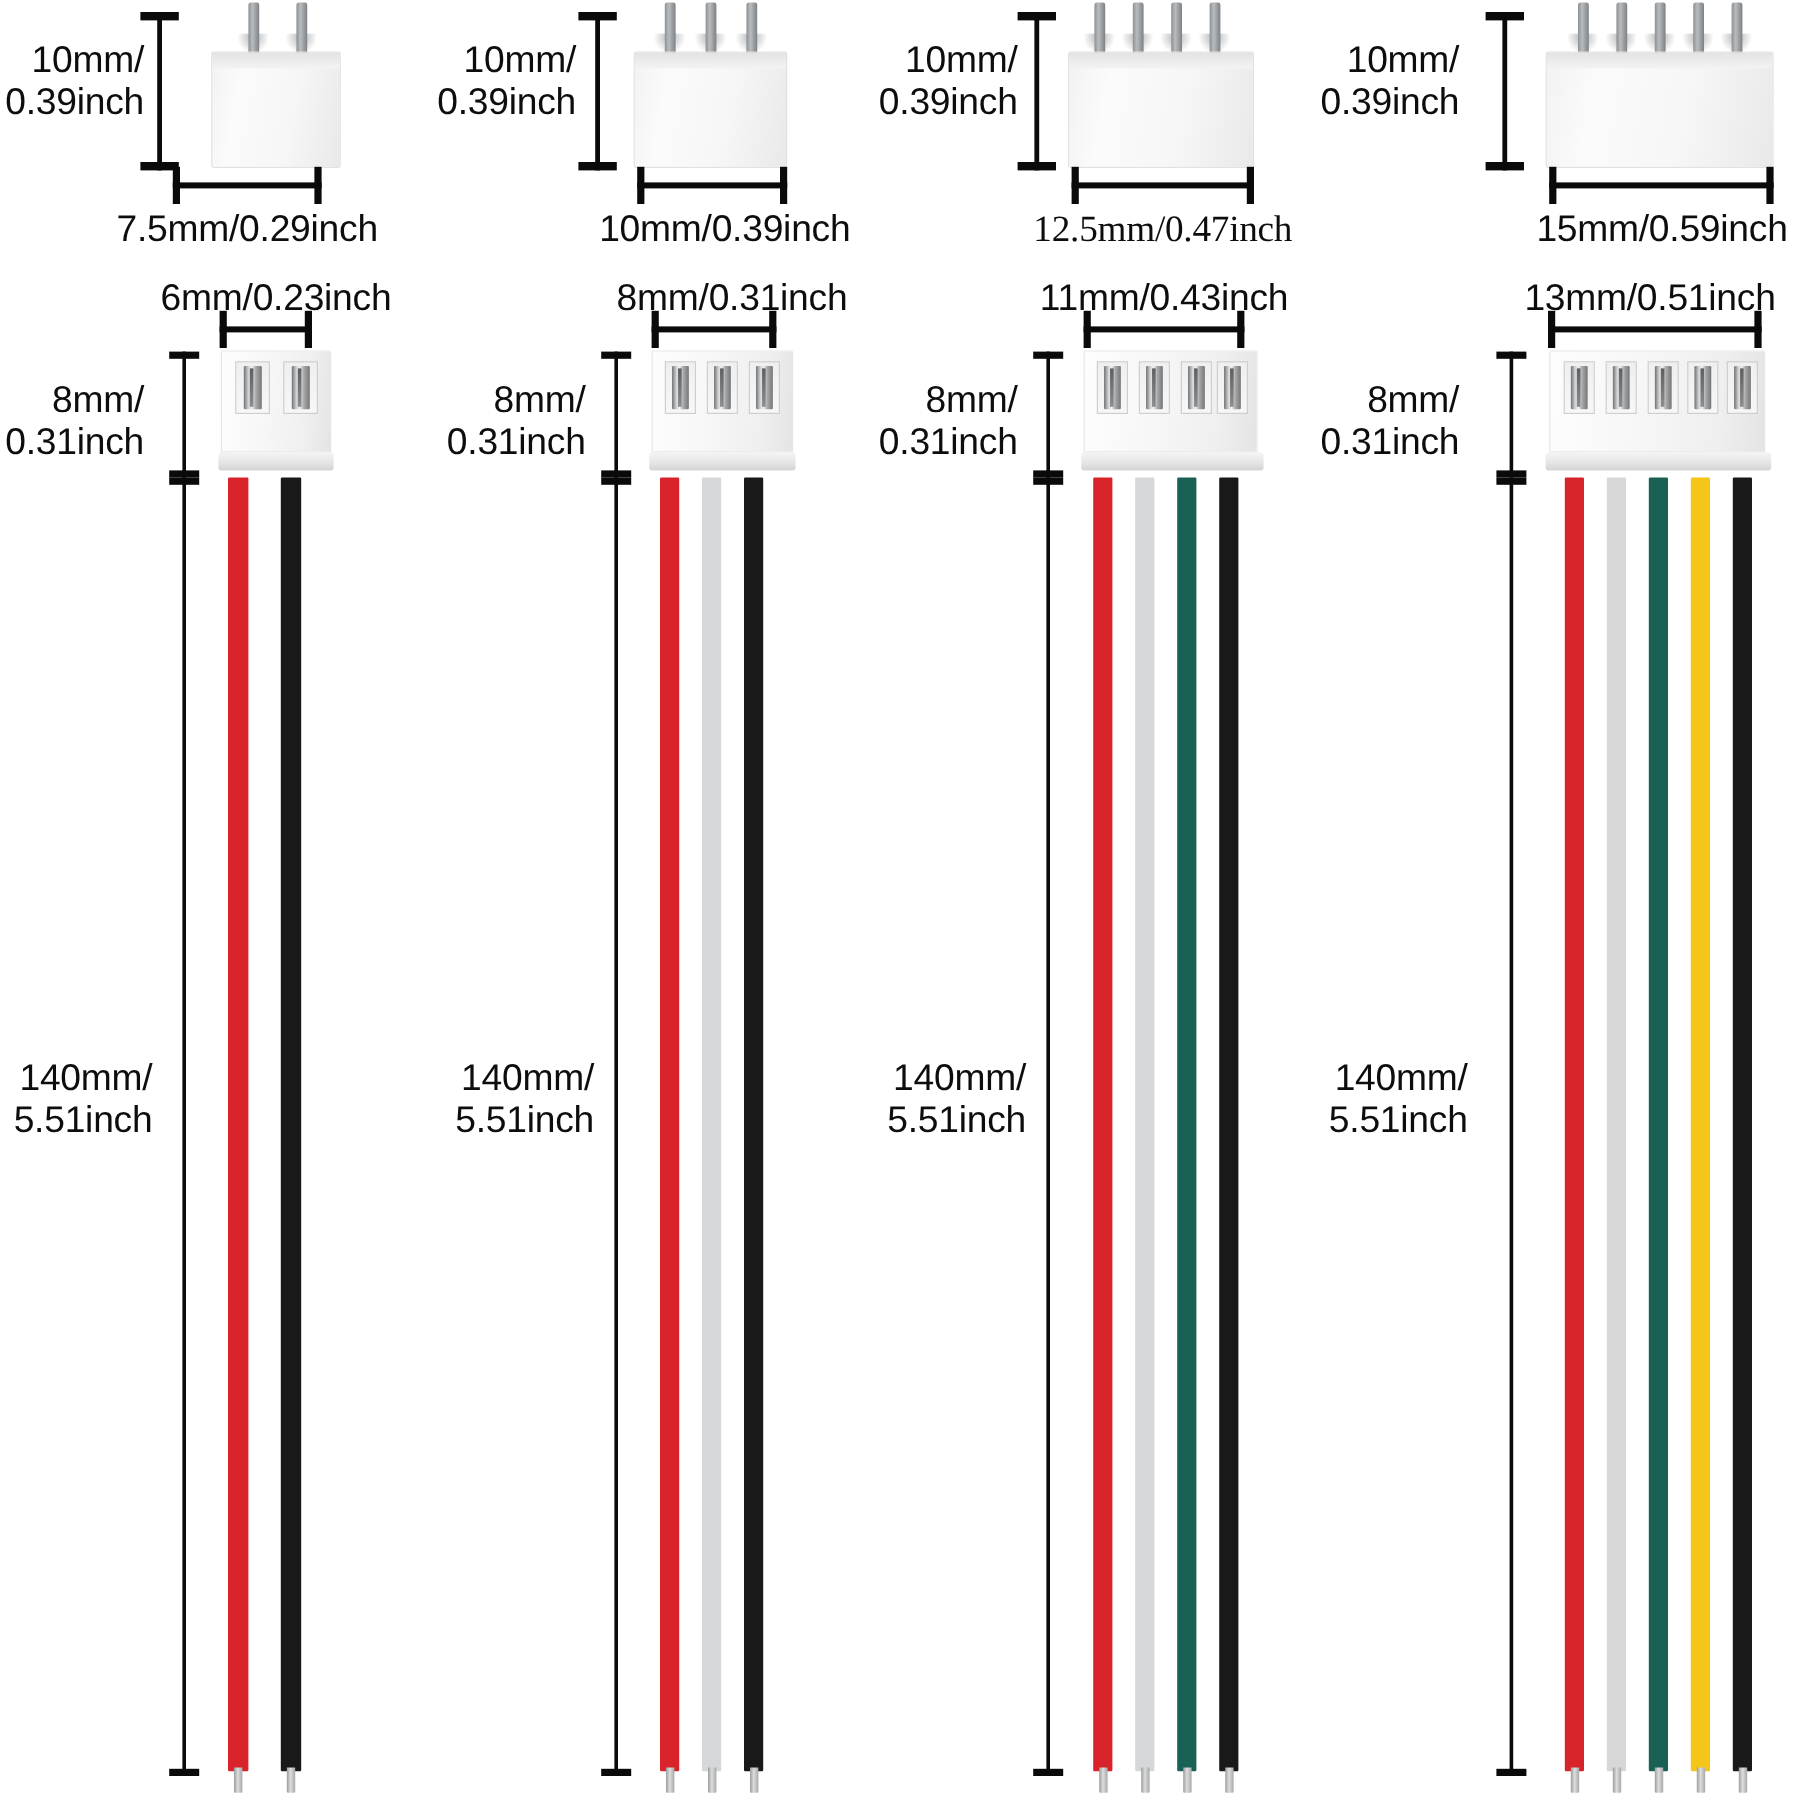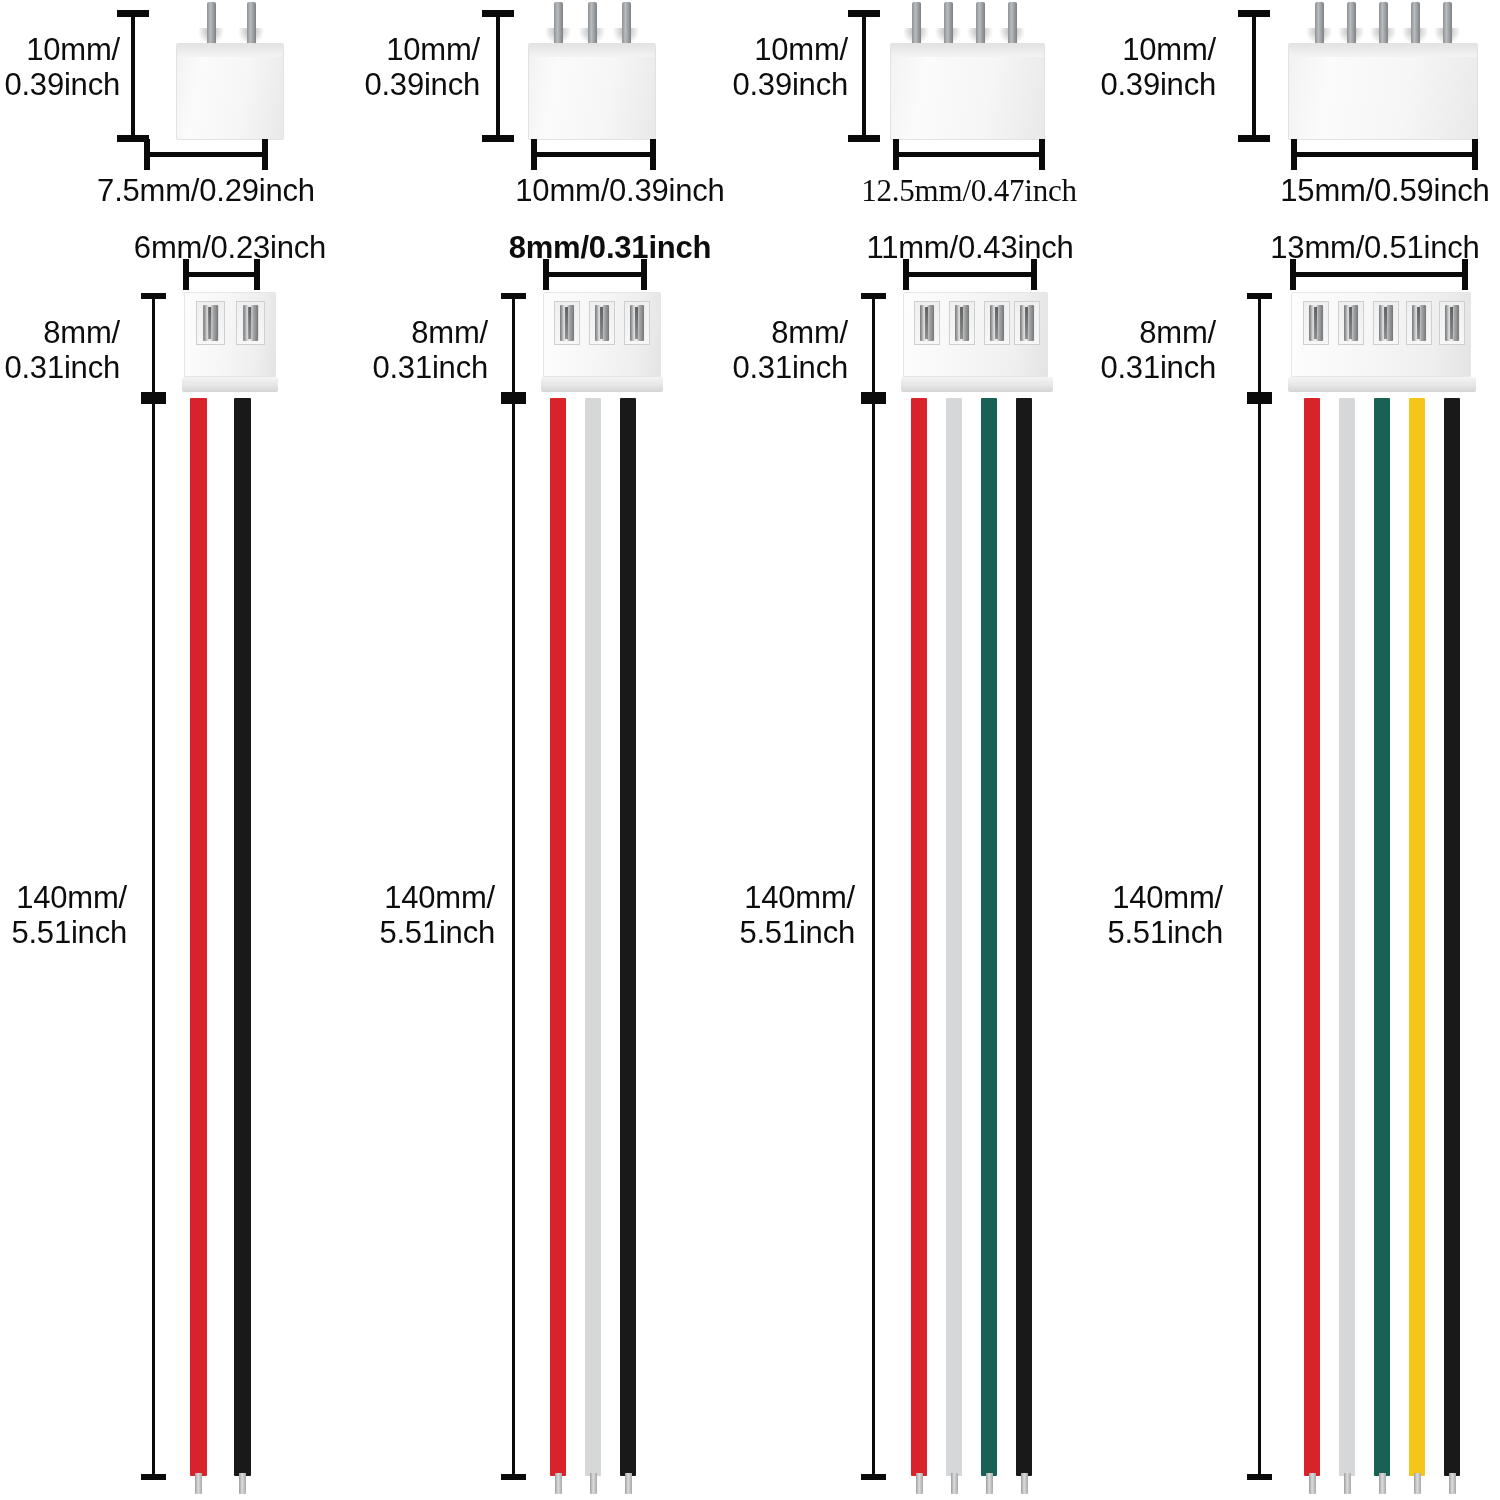--- a/index.html
+++ b/index.html
@@ -194,21 +194,21 @@
       <div class="pin-shadow" style="left:17px; top:28px;"></div>
       <div class="pin-shadow" style="left:51px; top:28px;"></div>
       <div class="pin-shadow" style="left:85px; top:28px;"></div>
       <div class="pin" style="left:26px; top:2px; height:50px;"></div>
       <div class="pin" style="left:60px; top:2px; height:50px;"></div>
       <div class="pin" style="left:94px; top:2px; height:50px;"></div>
       <div class="header-body" style="height:97px;"></div>
     </div>
 
     <div class="hdim" style="left:531px; top:152px; width:125px;"></div>
-    <div class="dim-text center" style="left:490px; top:173px; width:260px;">10mm/0.39inch</div>
+    <div class="dim-text center" style="left:474px; top:173px; width:260px;">10mm/0.39inch</div>
   </div>
 
   <div class="abs">
     <div class="dim-text right" style="left:730px; top:32px; width:118px;">10mm/
 0.39inch</div>
     <div class="vdim" style="left:862px; top:10px; height:132px;"></div>
 
     <div class="header-part" style="left:890px; top:0px; width:155px; height:140px;">
       <div class="pin-shadow" style="left:13px; top:28px;"></div>
       <div class="pin-shadow" style="left:45px; top:28px;"></div>
@@ -272,21 +272,21 @@
 
     <div class="wire" style="left:234px; top:398px; width:17px; height:1078px; background:#191919;"></div>
     <div class="wire-tip" style="left:239px; top:1473px; height:21px;"></div>
 
     <div class="vdim thin" style="left:152px; top:398px; height:1082px;"></div>
     <div class="dim-text right" style="left:2px; top:880px; width:125px;">140mm/
 5.51inch</div>
   </div>
 
   <div class="abs">
-    <div class="dim-text center" style="left:480px; top:230px; width:260px;font-weight:bold;">8mm/0.31inch</div>
+    <div class="dim-text center" style="left:480px; top:230px; width:260px;">8mm/0.31inch</div>
     <div class="hdim" style="left:543px; top:272px; width:104px;"></div>
 
     <div class="dim-text right" style="left:370px; top:315px; width:118px;">8mm/
 0.31inch</div>
     <div class="vdim thin" style="left:512px; top:293px; height:105px;"></div>
 
     <div class="plug" style="left:541px; top:292px; width:122px; height:106px;">
       <div class="plug-body" style="left:2px; top:0; width:118px; height:85px;"></div>
       <div class="window" style="left:13px; top:9px; width:26px; height:44px;">
           <i class="contact"></i>

